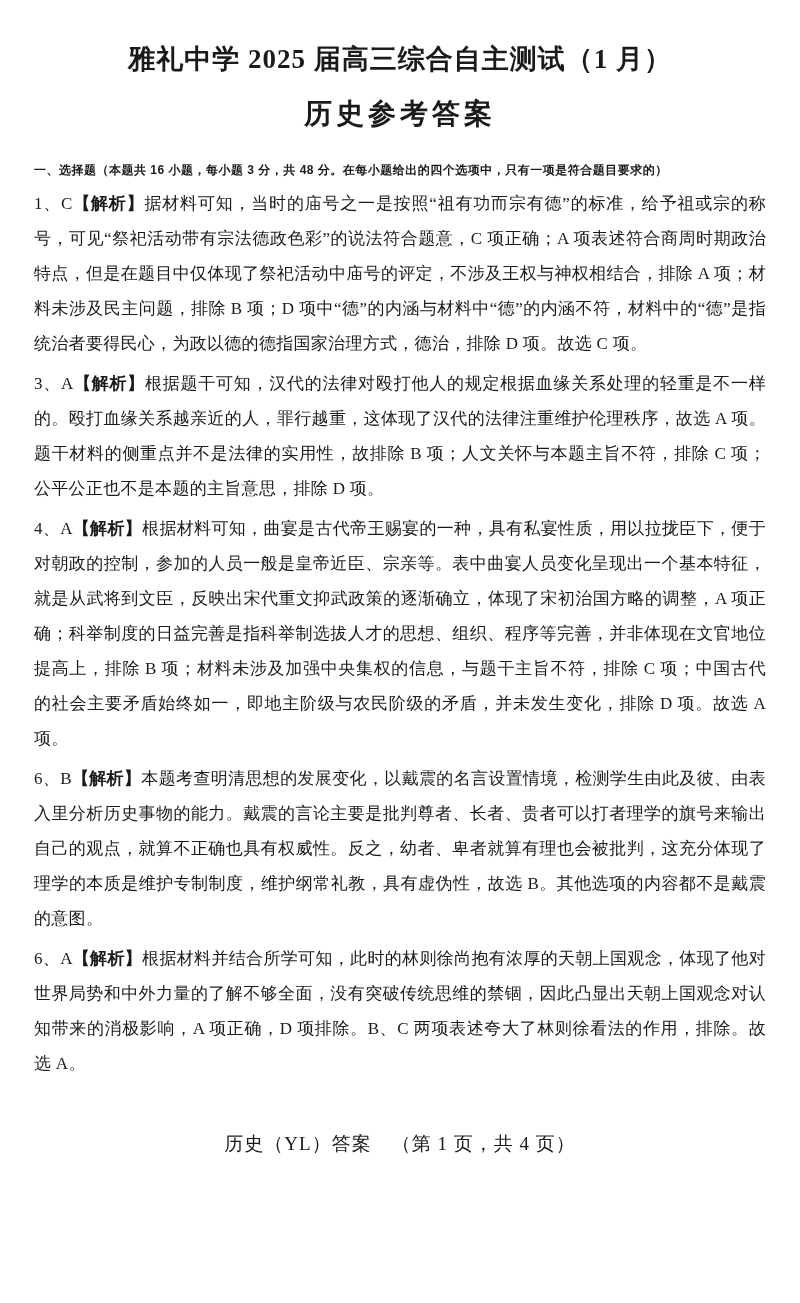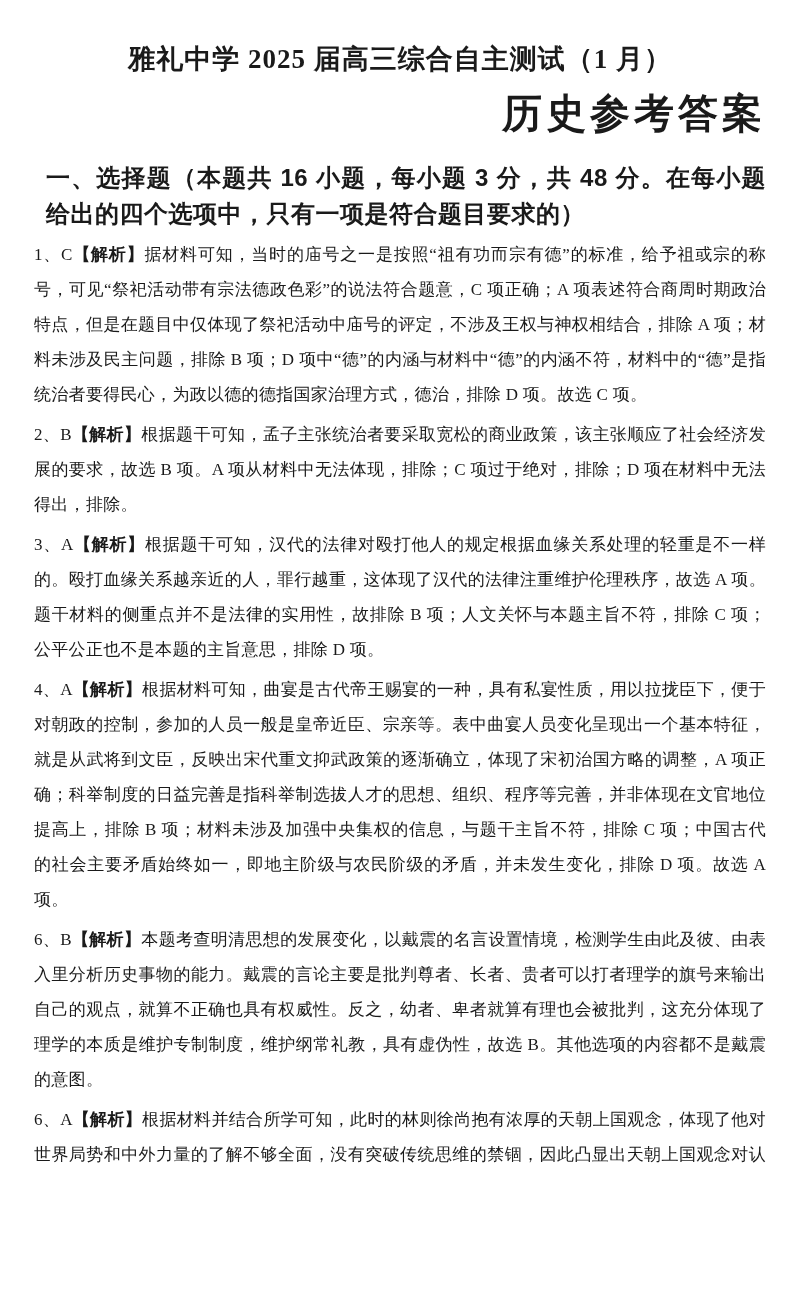--- a/index.html
+++ b/index.html
@@ -24,33 +24,33 @@
   .doc-title {
     text-align: center;
     font-size: 27px;
     font-weight: bold;
     line-height: 34px;
     margin: 0 0 14px 0;
     letter-spacing: 1px;
     font-family: "Liberation Serif", "DejaVu Serif", serif;
   }
   .doc-subtitle {
-    text-align: right;
-    font-size: 40px;
+    text-align: center;
+    font-size: 28px;
     font-weight: bold;
     line-height: 48px;
     margin: 0 0 22px 0;
     letter-spacing: 4px;
     font-family: "Liberation Serif", "DejaVu Serif", serif;
   }
   .section-heading {
-    font-size: 24px;
+    font-size: 12px;
     font-weight: bold;
-    line-height: 36px;
-    margin: 0 0 5px 12px;
+    line-height: 21px;
+    margin: 0 0 5px 0;
     text-align: justify;
     letter-spacing: 0.5px;
     font-family: "Liberation Sans", "DejaVu Sans", sans-serif;
   }
   .answers {
     flex: 0 0 auto;
   }
   .answer {
     font-size: 17px;
     line-height: 35px;
@@ -81,21 +81,20 @@
 <body>
 
 <div class="page">
   <h1 class="doc-title">雅礼中学 2025 届高三综合自主测试（1 月）</h1>
   <h2 class="doc-subtitle">历史参考答案</h2>
   <p class="section-heading">一、选择题（本题共 16 小题，每小题 3 分，共 48 分。在每小题给出的四个选项中，只有一项是符合题目要求的）</p>
 
   <div class="answers">
   <p class="answer"><span class="answer-prefix">1、C</span><span class="analysis-tag">【解析】</span><span class="answer-text">据材料可知，当时的庙号之一是按照“祖有功而宗有德”的标准，给予祖或宗的称号，可见“祭祀活动带有宗法德政色彩”的说法符合题意，C 项正确；A 项表述符合商周时期政治特点，但是在题目中仅体现了祭祀活动中庙号的评定，不涉及王权与神权相结合，排除 A 项；材料未涉及民主问题，排除 B 项；D 项中“德”的内涵与材料中“德”的内涵不符，材料中的“德”是指统治者要得民心，为政以德的德指国家治理方式，德治，排除 D 项。故选 C 项。</span></p>
 
-  <p class="answer"><span class="answer-prefix">2、B</span><span class="analysis-tag">【解析】</span><span class="answer-text">根据题干可知，孟子主张统治者要采取宽松的商业政策，该主张顺应了社会经济发展的要求，故选 B 项。A 项从材料中无法体现，排除；C 项过于绝对，排除；D 项在材料中无法得出，排除。</span></p>
 
   <p class="answer"><span class="answer-prefix">3、A</span><span class="analysis-tag">【解析】</span><span class="answer-text">根据题干可知，汉代的法律对殴打他人的规定根据血缘关系处理的轻重是不一样的。殴打血缘关系越亲近的人，罪行越重，这体现了汉代的法律注重维护伦理秩序，故选 A 项。题干材料的侧重点并不是法律的实用性，故排除 B 项；人文关怀与本题主旨不符，排除 C 项；公平公正也不是本题的主旨意思，排除 D 项。</span></p>
 
   <p class="answer"><span class="answer-prefix">4、A</span><span class="analysis-tag">【解析】</span><span class="answer-text">根据材料可知，曲宴是古代帝王赐宴的一种，具有私宴性质，用以拉拢臣下，便于对朝政的控制，参加的人员一般是皇帝近臣、宗亲等。表中曲宴人员变化呈现出一个基本特征，就是从武将到文臣，反映出宋代重文抑武政策的逐渐确立，体现了宋初治国方略的调整，A 项正确；科举制度的日益完善是指科举制选拔人才的思想、组织、程序等完善，并非体现在文官地位提高上，排除 B 项；材料未涉及加强中央集权的信息，与题干主旨不符，排除 C 项；中国古代的社会主要矛盾始终如一，即地主阶级与农民阶级的矛盾，并未发生变化，排除 D 项。故选 A 项。</span></p>
 
   <p class="answer"><span class="answer-prefix">6、B</span><span class="analysis-tag">【解析】</span><span class="answer-text">本题考查明清思想的发展变化，以戴震的名言设置情境，检测学生由此及彼、由表入里分析历史事物的能力。戴震的言论主要是批判尊者、长者、贵者可以打者理学的旗号来输出自己的观点，就算不正确也具有权威性。反之，幼者、卑者就算有理也会被批判，这充分体现了理学的本质是维护专制制度，维护纲常礼教，具有虚伪性，故选 B。其他选项的内容都不是戴震的意图。</span></p>
 
   <p class="answer"><span class="answer-prefix">6、A</span><span class="analysis-tag">【解析】</span><span class="answer-text">根据材料并结合所学可知，此时的林则徐尚抱有浓厚的天朝上国观念，体现了他对世界局势和中外力量的了解不够全面，没有突破传统思维的禁锢，因此凸显出天朝上国观念对认知带来的消极影响，A 项正确，D 项排除。B、C 两项表述夸大了林则徐看法的作用，排除。故选 A。</span></p>
 </div>
 

